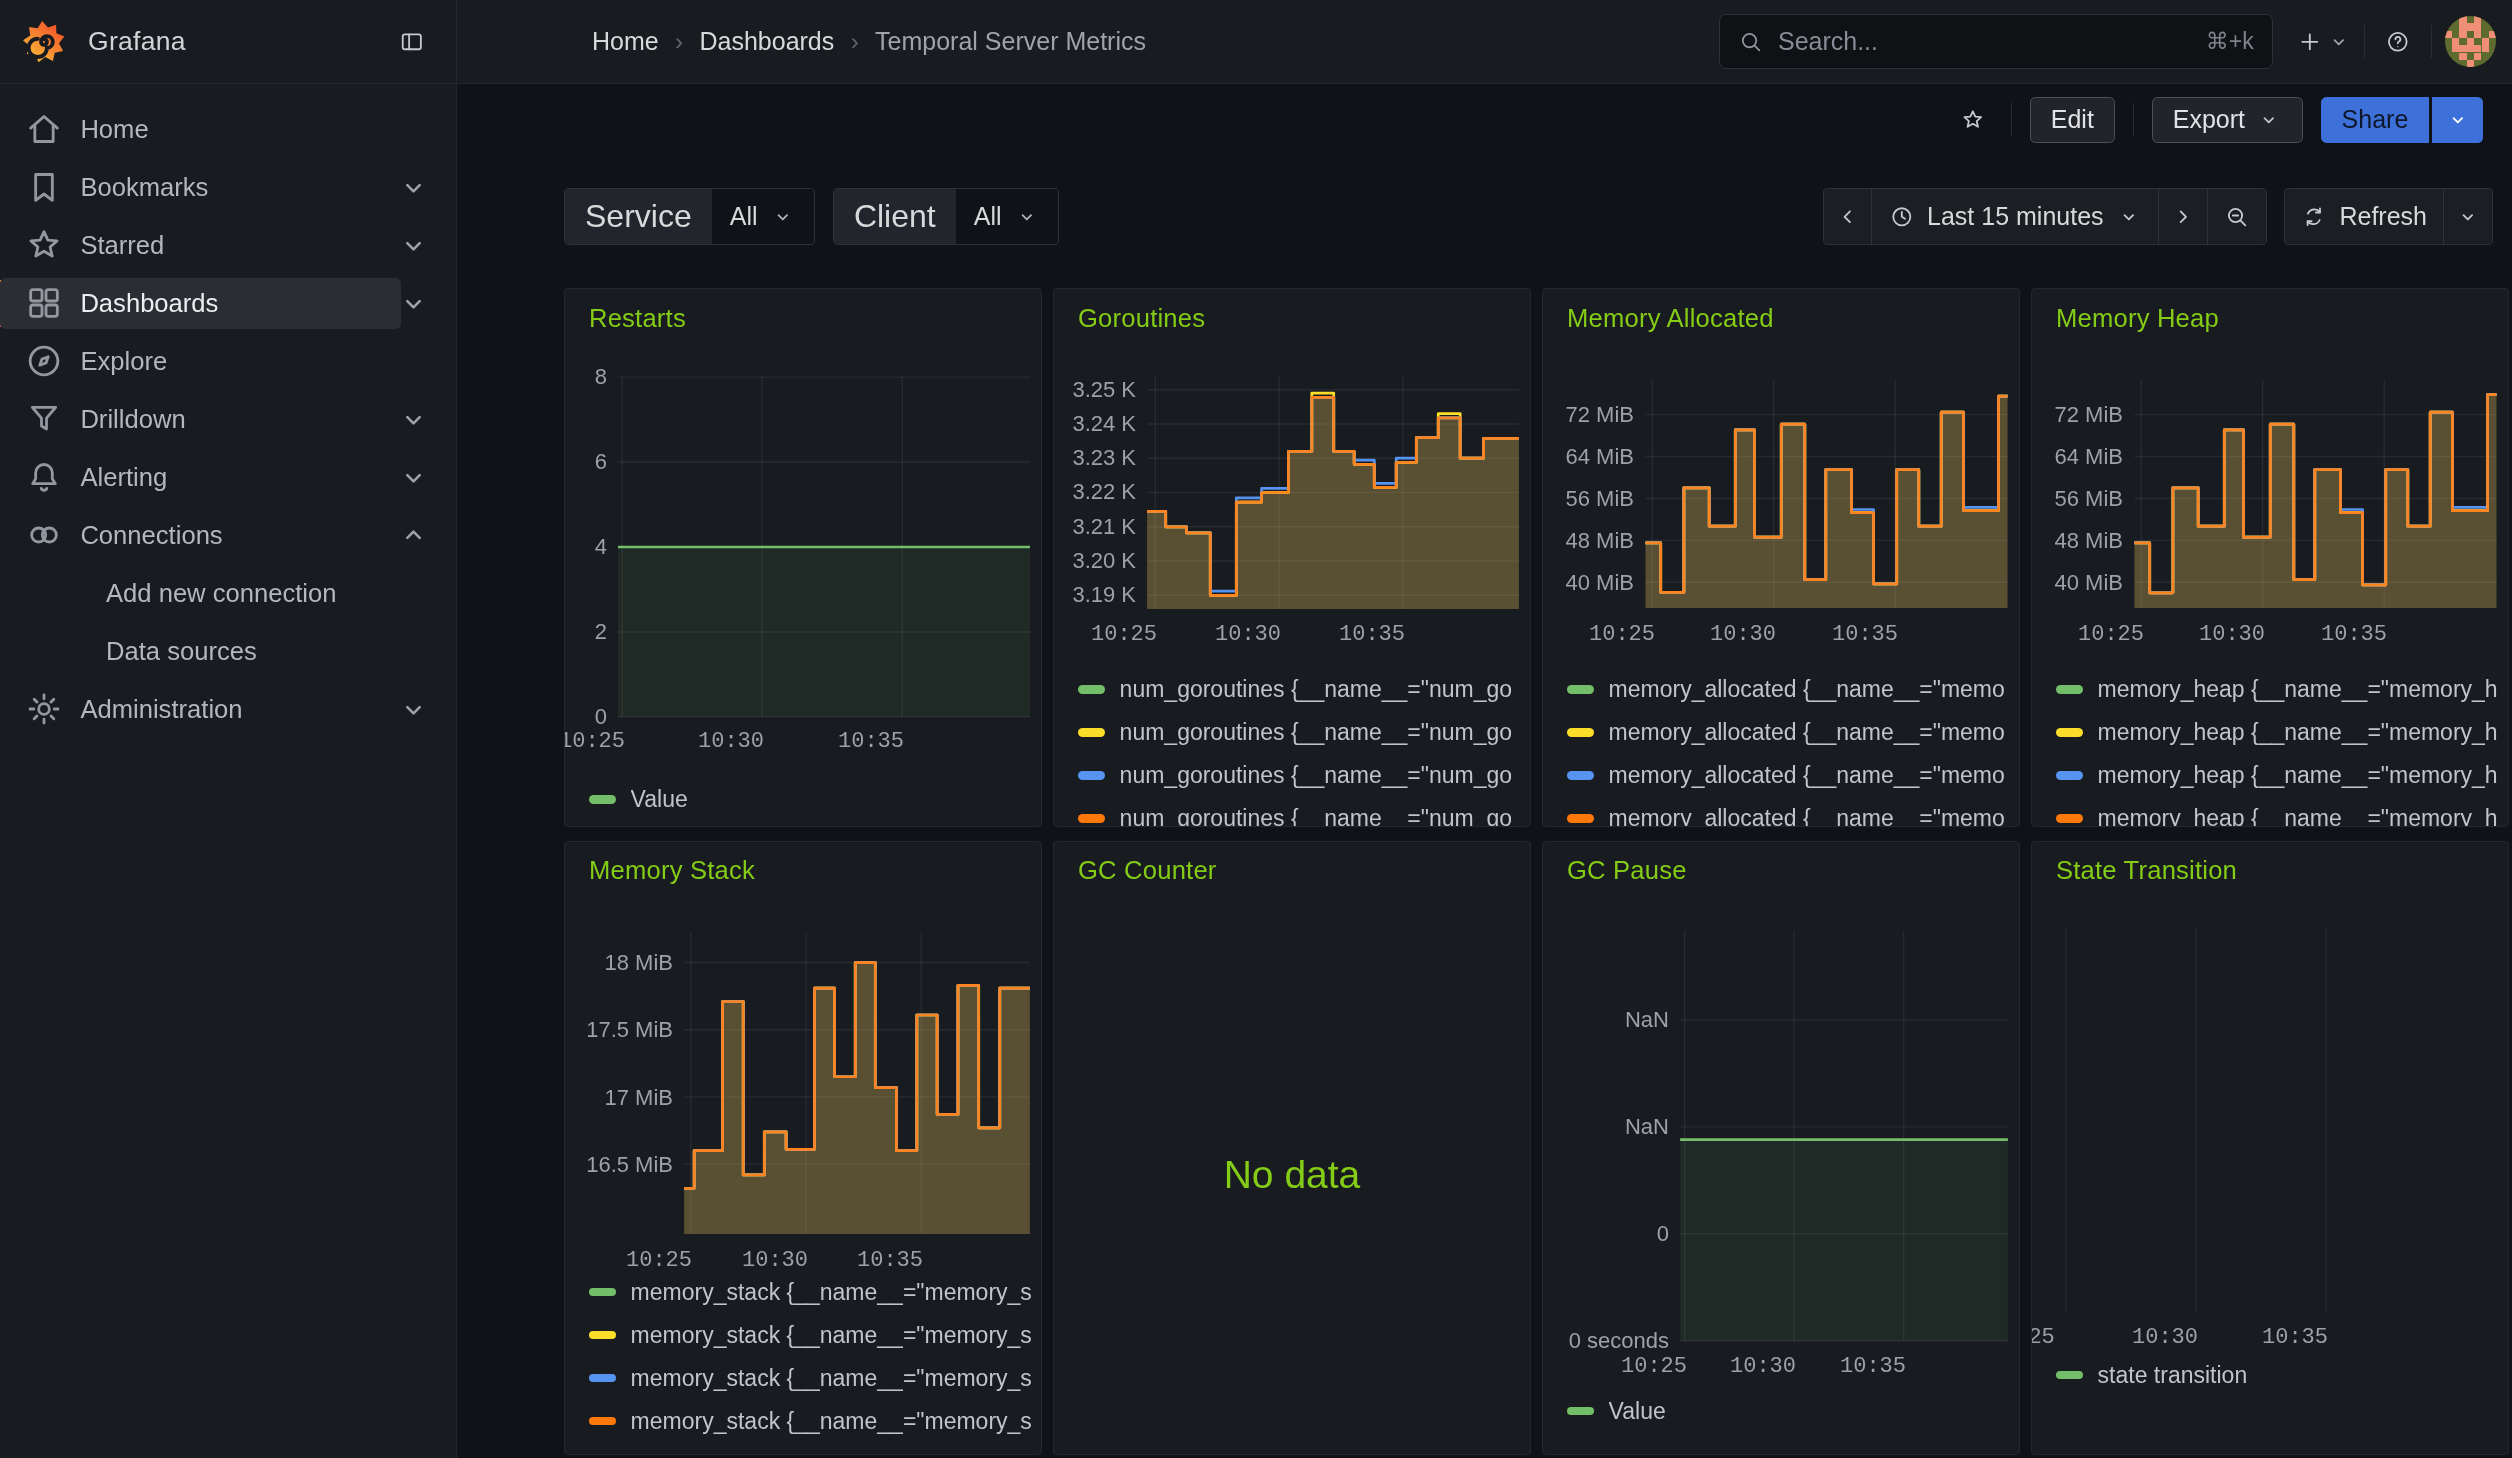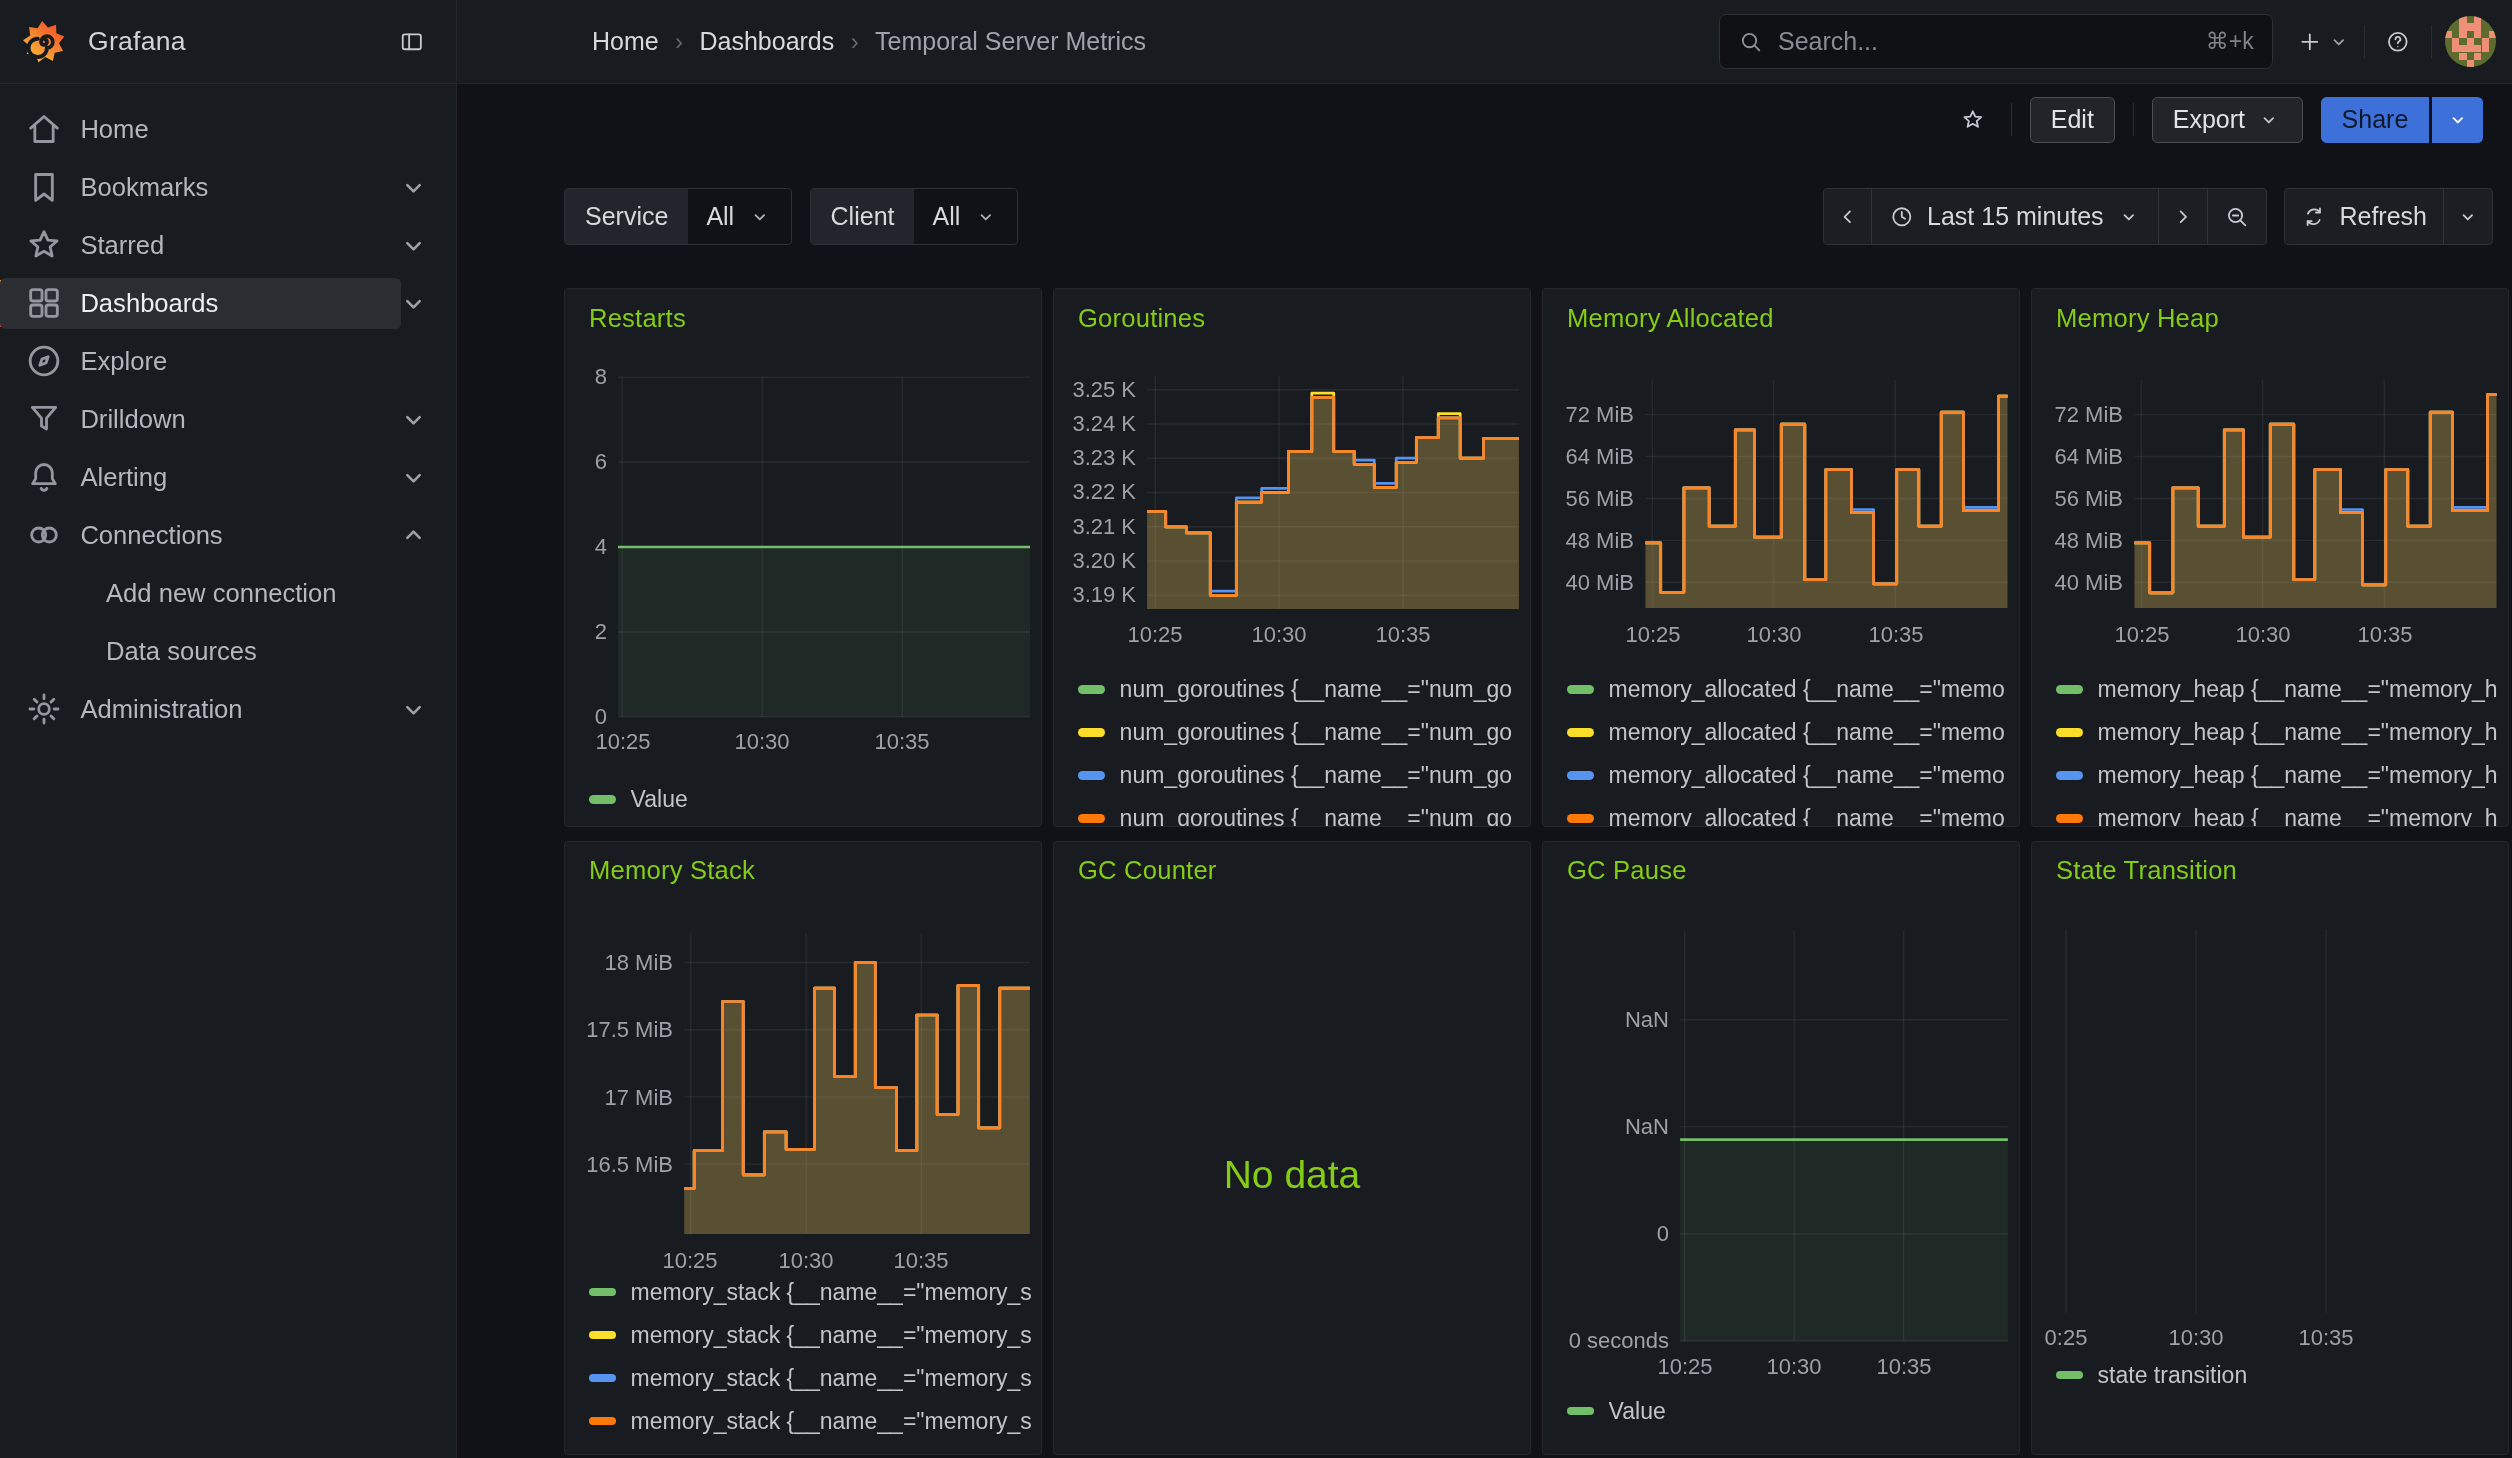--- a/index.html
+++ b/index.html
@@ -68,21 +68,21 @@
   .share-split .btn-primary:first-child { border-radius:5.5px 0 0 5.5px; }
   .share-caret { width:51px; height:46px; background:#3d71d9; border-radius:0 5.5px 5.5px 0;
     margin-left:2.7px; display:flex; align-items:center; justify-content:center; color:#fff; cursor:pointer; }
   .share-caret svg { width:22px; height:22px; }
 
   .toolbar-row { margin-top:33px; height:57px; display:flex; align-items:center;
     padding:0 19px 0 107px; }
   .var-picker { display:flex; height:57px; border:0.9px solid #2f3238; border-radius:4.6px;
     overflow:hidden; margin-right:18px; cursor:pointer; }
   .var-label { display:flex; align-items:center; padding:0 20px; background:#22252b;
-    font-size:25px; color:#d8d9da; }
+    font-size:32px; color:#d8d9da; }
   .var-value { display:flex; align-items:center; gap:12.8px; padding:0 18px; font-size:25px;
     font-weight:500; color:#d8d9da; }
   .var-value svg { width:22px; height:22px; color:#aeb1b8; }
   .time-cluster { margin-left:auto; display:flex; align-items:center; }
   .tgroup { display:flex; height:57px; border:0.9px solid #2f3238; border-radius:4.6px;
     background:#1b1e23; overflow:hidden; }
   .tcell { display:flex; align-items:center; justify-content:center; gap:12.8px; padding:0 16.4px;
     border-right:0.9px solid #2f3238; cursor:pointer; color:#d8d9da; font-size:25px; font-weight:500; }
   .tcell:last-child { border-right:none; }
   .tcell svg { width:25.6px; height:25.6px; color:#c7c9d1; }
@@ -91,22 +91,22 @@
 
   
   .grid { margin:43px 0 0 107px; display:grid; grid-template-columns:repeat(4,478px);
     grid-template-rows:539px 614px; gap:13.7px 11px; }
   .panel { background:#181b1f; border:0.9px solid #25272c; border-radius:3.7px; position:relative;
     overflow:hidden; }
   .p-title { position:absolute; top:14.6px; left:24px; font-size:25.6px; font-weight:500;
     color:#84cc16; cursor:pointer; letter-spacing:0.2px; }
   .ytick { position:absolute; height:27px; line-height:27px; font-size:22px; color:#9da1a8;
     text-align:right; }
-  .xtick { position:absolute; width:128px; margin-left:-64px; text-align:center; font-size:22px;
-    color:#9da1a8; }
+  .xtick { position:absolute; width:128px; margin-left:-64px; font-size:22px;
+    color:#9da1a8;font-family:Liberation Mono, monospace; }
   .plot { position:absolute; }
   .legend { position:absolute; left:24px; right:9px; }
   .lg-row { height:43px; display:flex; align-items:center; gap:14.6px; cursor:pointer; }
   .lg-pill { width:27px; height:8.2px; border-radius:4.6px; flex:none; }
   .lg-label { font-size:23px; color:#c2c4ca; white-space:nowrap; overflow:hidden; }
   .no-data { position:absolute; left:0; right:0; top:55px; bottom:0; display:flex;
     align-items:center; justify-content:center; font-size:39px; color:#84cc16; }
 </style>
 </head>
 <body>

